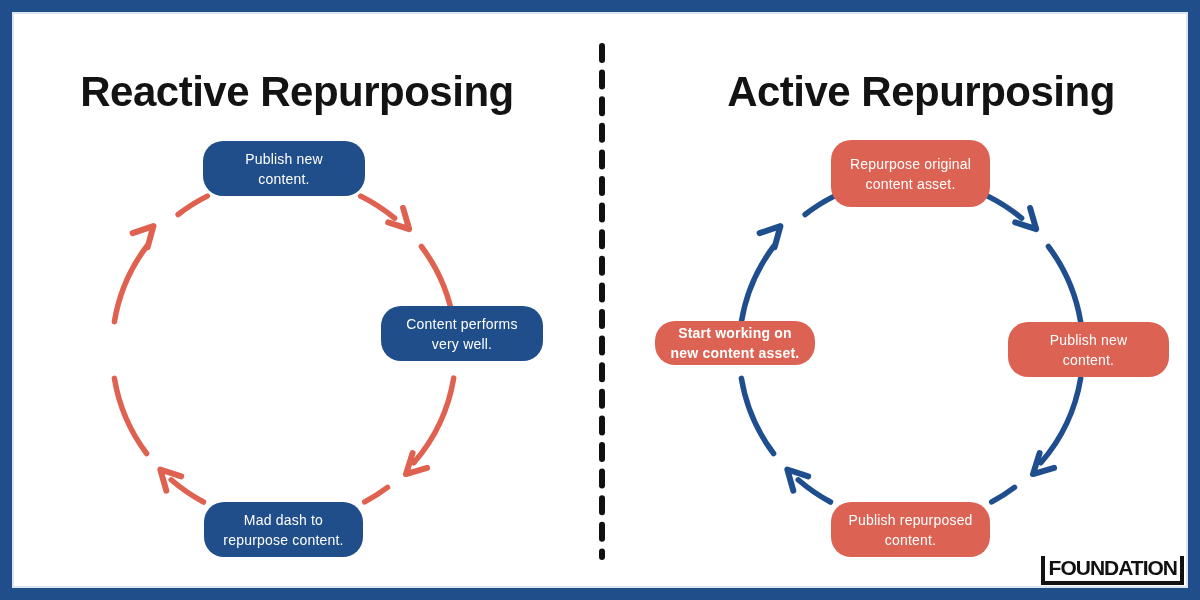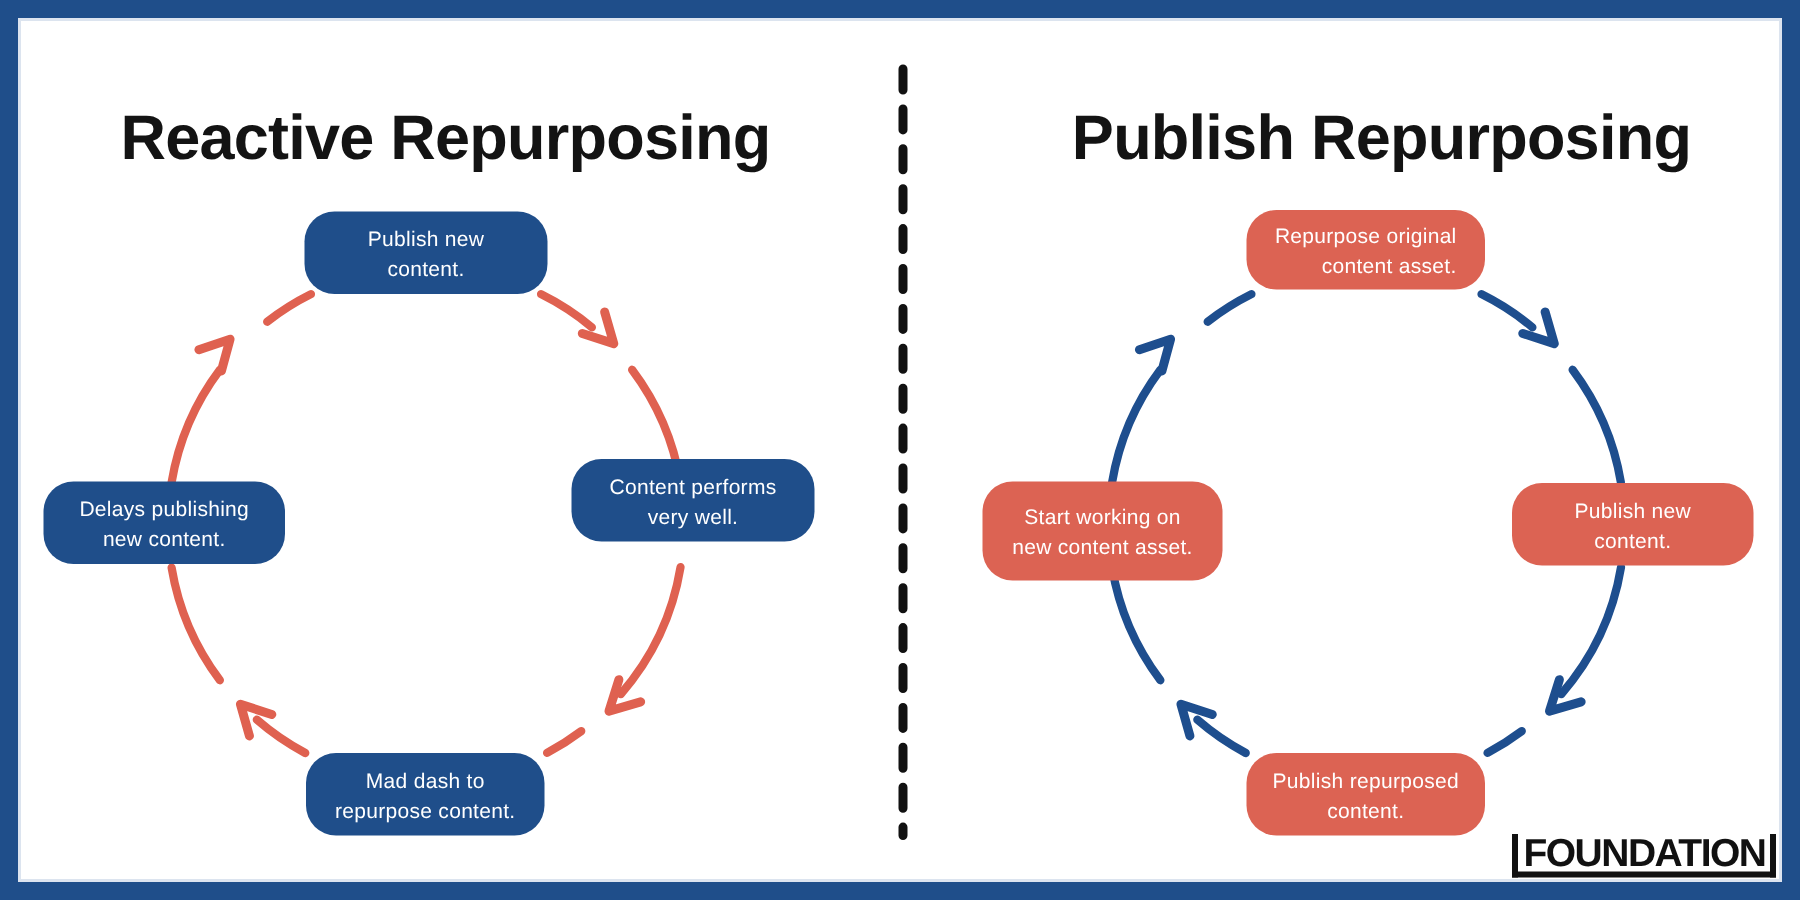--- a/index.html
+++ b/index.html
@@ -20,28 +20,28 @@
   .arrows{position:absolute;left:0;top:0;width:1200px;height:600px;z-index:1;}
 
   
   .cycle-box{position:absolute;display:flex;align-items:center;justify-content:center;
              text-align:center;color:#ffffff;font-size:14px;line-height:20px;
              letter-spacing:.2px;white-space:pre-line;z-index:2;border-radius:20px;}
   .b-lt{left:203px;top:141px;width:162px;height:55px;}
   .b-lr{left:381px;top:306px;width:162px;height:55px;}
   .b-lb{left:204px;top:502px;width:159px;height:55px;text-align:center;}
   .b-ll{left:29px; top:321px;width:161px;height:55px;}
-  .b-rt{left:831px;top:140px;width:159px;height:53px;text-align:right;}
+  .b-rt{left:831px;top:140px;width:159px;height:67px;}
   .b-rr{left:1008px;top:322px;width:161px;height:55px;}
   .b-rb{left:831px;top:502px;width:159px;height:55px;}
-  .b-rl{left:655px;top:321px;width:160px;height:66px;}
+  .b-rl{left:655px;top:321px;width:160px;height:44px;font-weight:bold;}
 
   
   .logo{position:absolute;right:16px;bottom:15px;z-index:5;color:#111;font-weight:bold;
-        font-size:26px;line-height:22px;letter-spacing:-1px;
+        font-size:21px;line-height:22px;letter-spacing:-1px;
         border-left:4px solid #111;border-right:4px solid #111;border-bottom:4px solid #111;
         padding:1px 3px 2px 4px;}
 </style>
 </head>
 <body>
 
 <div class="stage">
 
   <svg id="arrows-svg" class="arrows" viewBox="0 0 1200 600" xmlns="http://www.w3.org/2000/svg">
       <path d="M 360.7 196.1 A 172 172 0 0 1 394.6 218.2" fill="none" stroke="#DF6150" stroke-width="5.5" stroke-linecap="round"></path>
@@ -65,37 +65,33 @@
       <path d="M 830.5 502.0 A 172 172 0 0 1 798.2 479.8" fill="none" stroke="#1E4E8E" stroke-width="5.5" stroke-linecap="round"></path>
       <path d="M 773.6 453.5 A 172 172 0 0 1 741.4 378.4" fill="none" stroke="#1E4E8E" stroke-width="5.5" stroke-linecap="round"></path>
       <polyline points="808.2,476.3 787.3,469.5 793.3,490.6" fill="none" stroke="#1E4E8E" stroke-width="6" stroke-linecap="round" stroke-linejoin="round"></polyline>
       <path d="M 741.4 321.6 A 172 172 0 0 1 773.6 246.5" fill="none" stroke="#1E4E8E" stroke-width="5.5" stroke-linecap="round"></path>
       <path d="M 805.1 214.5 A 172 172 0 0 1 834.3 196.1" fill="none" stroke="#1E4E8E" stroke-width="5.5" stroke-linecap="round"></path>
       <polyline points="774.6,247.3 780.4,226.1 759.6,233.1" fill="none" stroke="#1E4E8E" stroke-width="6" stroke-linecap="round" stroke-linejoin="round"></polyline>
       <line x1="602" y1="46" x2="602" y2="557" stroke="#111111" stroke-width="6" stroke-linecap="round" stroke-dasharray="14 12.6"></line>
     </svg>
 
   <h1 class="title title-left">Reactive Repurposing</h1>
-  <h1 class="title title-right">Publish Repurposing</h1>
+  <h1 class="title title-right">Active Repurposing</h1>
 
   <div class="cycle-box b-lt" style="background-color: rgb(31, 78, 138);">
     <span>Publish new
 content.</span>
   </div>
   <div class="cycle-box b-lr" style="background-color: rgb(31, 78, 138);">
     <span>Content performs
 very well.</span>
   </div>
   <div class="cycle-box b-lb" style="background-color: rgb(31, 78, 138);">
     <span>Mad dash to
 repurpose content.</span>
-  </div>
-  <div class="cycle-box b-ll" style="background-color: rgb(31, 78, 138);">
-    <span>Delays publishing
-new content.</span>
   </div>
 
   <div class="cycle-box b-rt" style="background-color: rgb(220, 99, 83);">
     <span>Repurpose original
 content asset.</span>
   </div>
   <div class="cycle-box b-rr" style="background-color: rgb(220, 99, 83);">
     <span>Publish new
 content.</span>
   </div>

